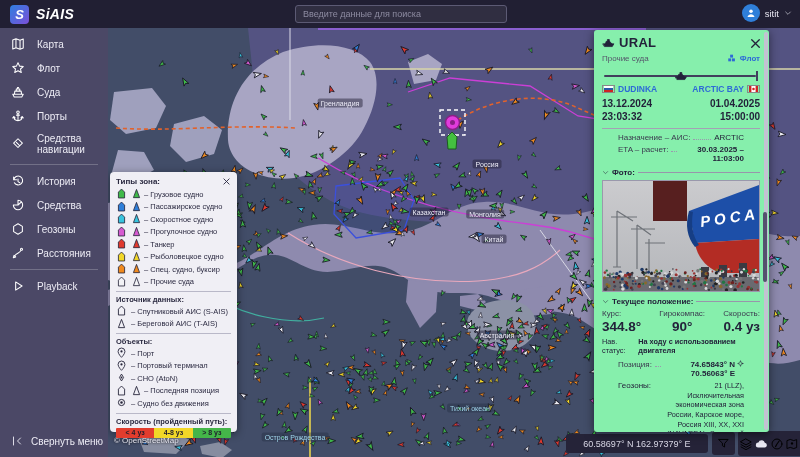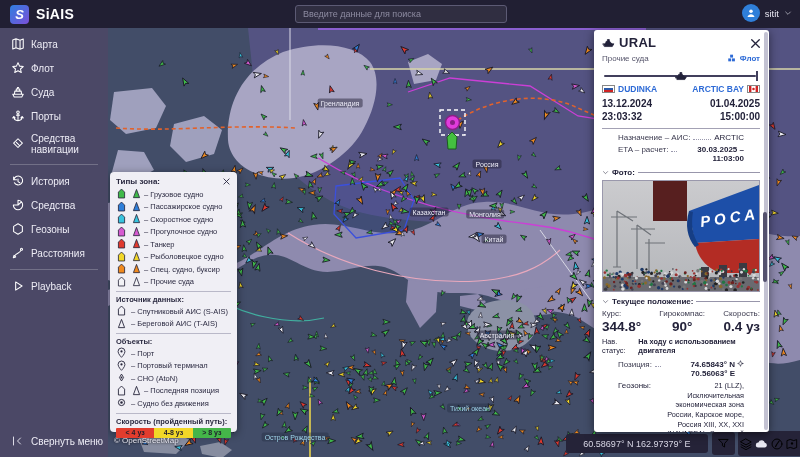--- a/index.html
+++ b/index.html
@@ -6,34 +6,34 @@
   html,body { width:800px; height:457px; overflow:hidden; background:#2a2840;
     font-family:"Liberation Sans","DejaVu Sans",sans-serif; }
   svg { display:block; }
 
   
   .topbar { position:absolute; left:0; top:0; width:800px; height:28px; background:#211f33;
     display:flex; align-items:center; z-index:40; }
   .logo-wrap { display:flex; align-items:center; gap:7px; padding-left:10px; width:108px; }
   .logo-tile { width:19px; height:19px; border-radius:4px; background:linear-gradient(135deg,#2f7fe0,#7b4fd8);
     color:#fff; font-weight:bold; font-style:italic; font-size:13px; display:flex; align-items:center; justify-content:center; }
-  .app-title { color:#fff; font-weight:bold; font-size:14px; letter-spacing:.3px; }
+  .app-title { color:#fff; font-weight:bold; font-size:14px; letter-spacing:.3px;font-style:italic; }
   .searchbox { position:absolute; left:295px; top:5px; width:212px; height:18px;
     background:rgba(255,255,255,.07); border:1px solid #5c5a74; border-radius:3px;
     color:#c9c8d6; font-size:9px; padding:0 7px; outline:none; }
   .searchbox::placeholder { color:#8d8ba1; }
   .userbox { position:absolute; right:8px; top:4px; display:flex; align-items:center; gap:5px; color:#e6e5ef; font-size:9.5px; }
   .avatar { width:18px; height:18px; border-radius:50%; background:#2f7fd9; display:flex; align-items:center; justify-content:center; }
   .avatar svg { width:12px; height:12px; }
   .chev { width:8px; height:8px; }
 
   
   .sidebar { position:absolute; left:0; top:28px; width:108px; height:429px; background:#4b4866;
     z-index:30; display:flex; flex-direction:column; padding-top:4px; }
-  .side-item { display:flex; align-items:center; gap:6px; padding:5px 0 5px 11px; cursor:pointer;
+  .side-item { display:flex; align-items:center; gap:12px; padding:5px 0 5px 11px; cursor:pointer;
     color:#edecf5; font-size:10px; }
   .side-item svg { width:14px; height:14px; flex:0 0 14px; }
   .side-div { height:1px; background:rgba(255,255,255,.22); margin:4px 10px; }
   .collapse-btn { margin-top:auto; display:flex; align-items:center; gap:8px; padding:8px 0 10px 11px;
     color:#edecf5; font-size:10px; cursor:pointer; }
   .collapse-btn svg { width:12px; height:12px; }
 
   
   .map-area { position:absolute; left:108px; top:28px; width:692px; height:429px; background:#424d68; z-index:1; }
   .map-label { position:absolute; transform:translate(-50%,-50%); color:#ecebf7; font-size:7px;
@@ -58,21 +58,21 @@
   .lg-title { font-weight:bold; font-size:8px; }
   .lg-close { width:9px; height:9px; cursor:pointer; }
   .lg-row { display:flex; align-items:center; gap:4px; height:12.5px; }
   .lg-row svg { width:11px; height:11px; flex:0 0 11px; }
   .lg-div { height:1px; background:#b9b8c8; margin:3px 0; }
   .lg-sec { font-weight:bold; margin:1px 0; font-size:7.5px; }
   .speed-bar { display:flex; height:10px; margin-top:2px; border-radius:1px; overflow:hidden; text-align:center; }
   .speed-bar div { flex:1; font-size:7px; font-weight:bold; color:#1d1c2c; line-height:10px; }
 
   
-  .vpanel { position:absolute; left:594px; top:30px; width:175px; height:402px; background:#ffffff;
+  .vpanel { position:absolute; left:594px; top:30px; width:175px; height:402px; background:#86efac;
     border-radius:3px; box-shadow:0 2px 10px rgba(0,0,0,.5); z-index:25; padding:5px 9px 4px 8px;
     color:#23223a; font-size:8px; overflow:hidden; }
   .vp-scroll { position:absolute; right:1px; top:2px; width:4px; height:398px; background:#c3c2d2; border-radius:2px; }
   .vp-thumb { position:absolute; right:1px; top:180px; width:4px; height:70px; background:#54516e; border-radius:2px; }
   .vp-header { display:flex; align-items:center; gap:4px; }
   .vp-header svg { width:13px; height:13px; }
   .vp-name { font-weight:bold; font-size:13px; letter-spacing:.3px; flex:1; }
   .vp-close { width:11px; height:11px; cursor:pointer; }
   .vp-sub { display:flex; justify-content:space-between; align-items:center; margin-top:3px; color:#55546a; }
   .fleet-link { color:#2e6bd6; font-weight:bold; display:flex; gap:3px; align-items:center; cursor:pointer; }

